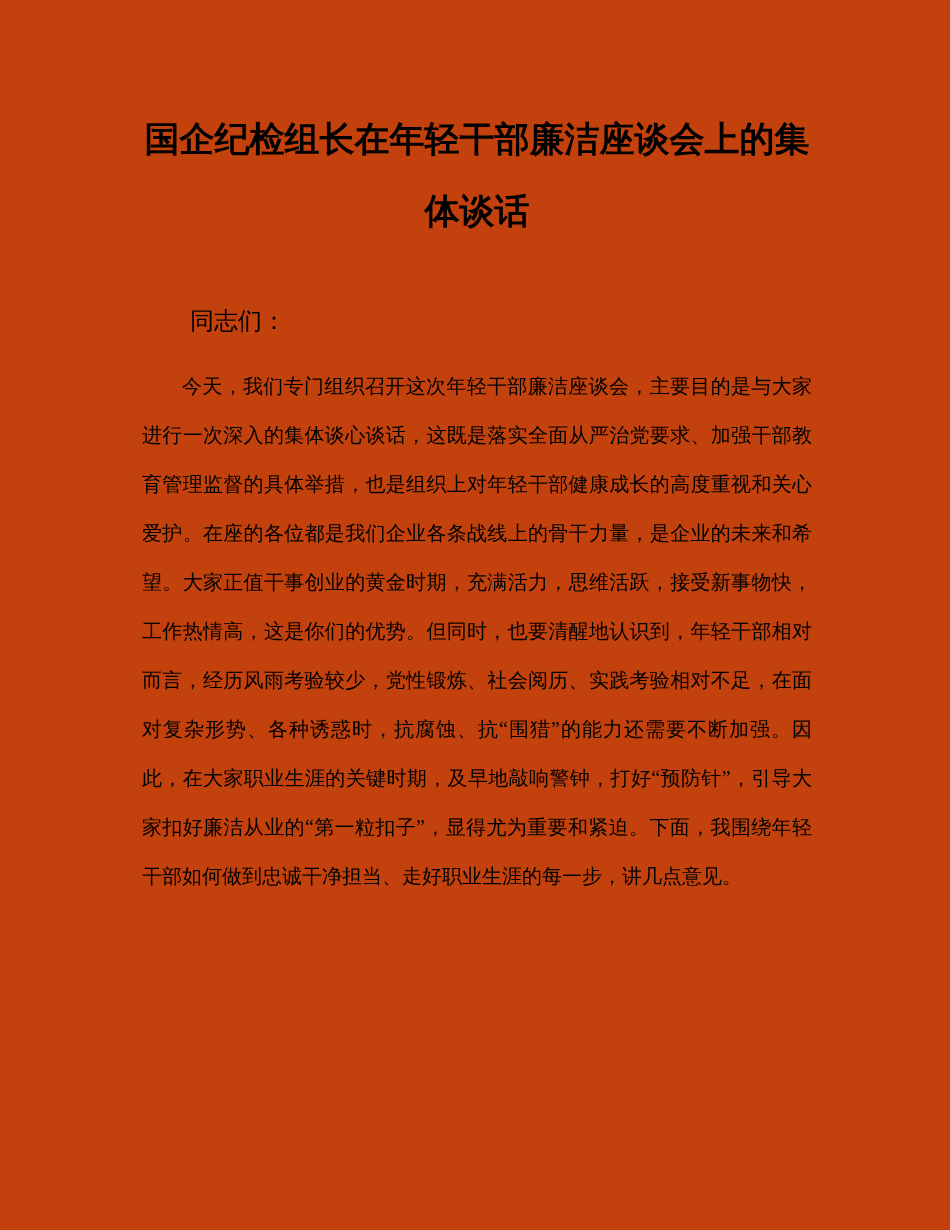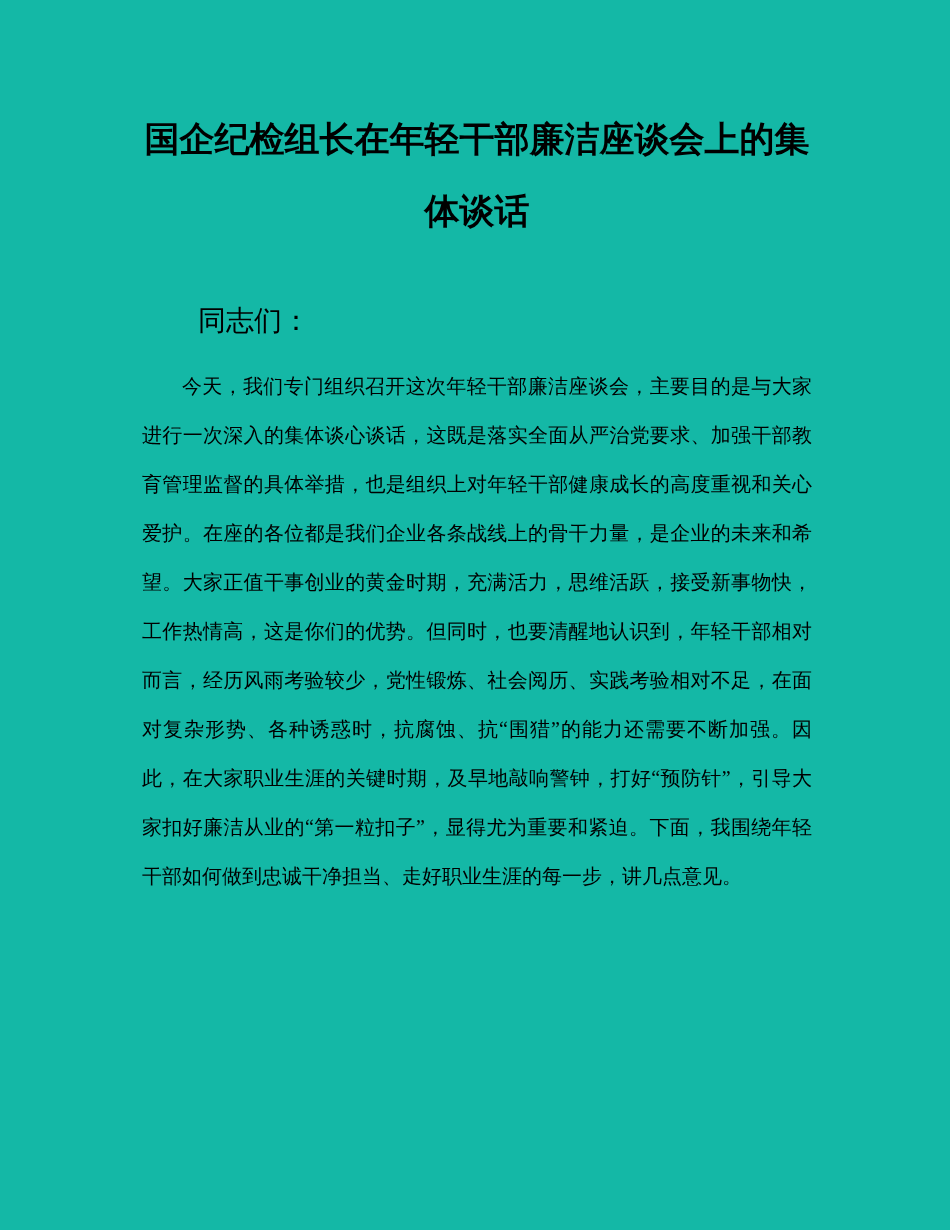--- a/index.html
+++ b/index.html
@@ -11,35 +11,35 @@
     width: 950px;
     height: 1230px;
     color: #000000;
     overflow: hidden;
   }
   .page {
     box-sizing: border-box;
     width: 950px;
     height: 1230px;
     padding: 104px 138px 0 142px;
-    background: #14b8a6;
+    background: #c2410c;
   }
   .doc-title {
     font-family: "Liberation Serif", "DejaVu Serif", serif;
     font-weight: bold;
     font-size: 35px;
     line-height: 72px;
     text-align: center;
     letter-spacing: 0;
     color: #000000;
     margin: 0 0 48px 0;
   }
   .salutation {
     font-family: Liberation Sans, sans-serif;
-    font-size: 28px;
+    font-size: 24px;
     line-height: 49px;
     text-indent: 2em;
     text-align: justify;
     color: #000000;
     margin: 0 0 17px 0;
   }
   .body-para {
     font-family: "Liberation Serif", "DejaVu Serif", serif;
     font-size: 20px;
     line-height: 49px;

